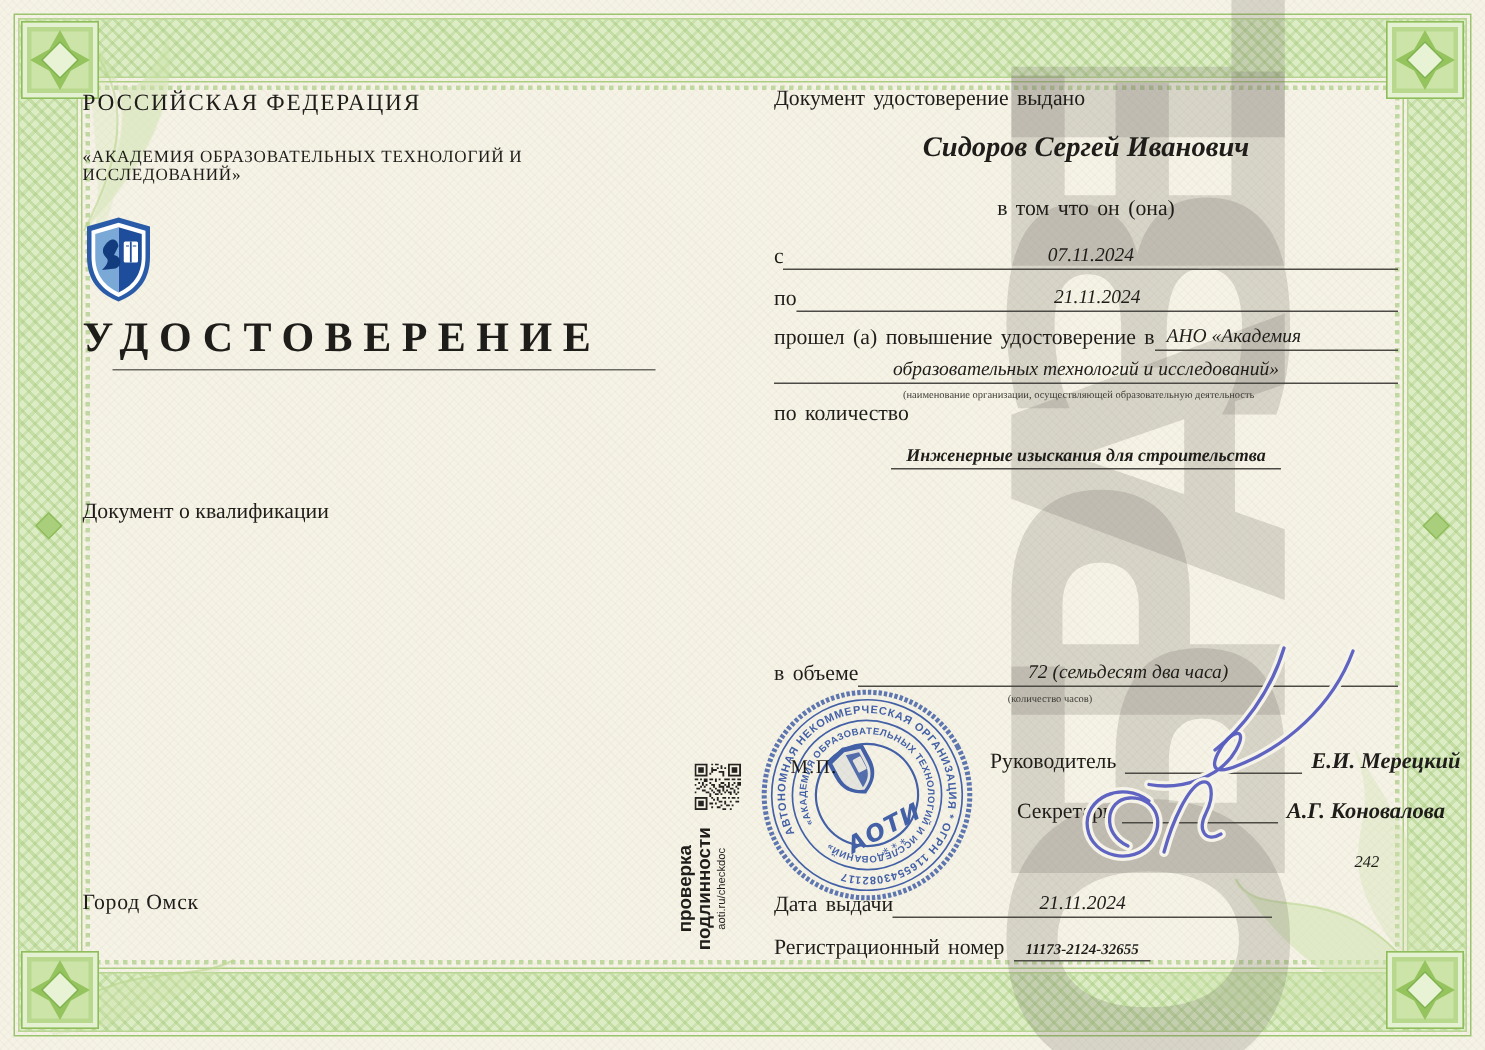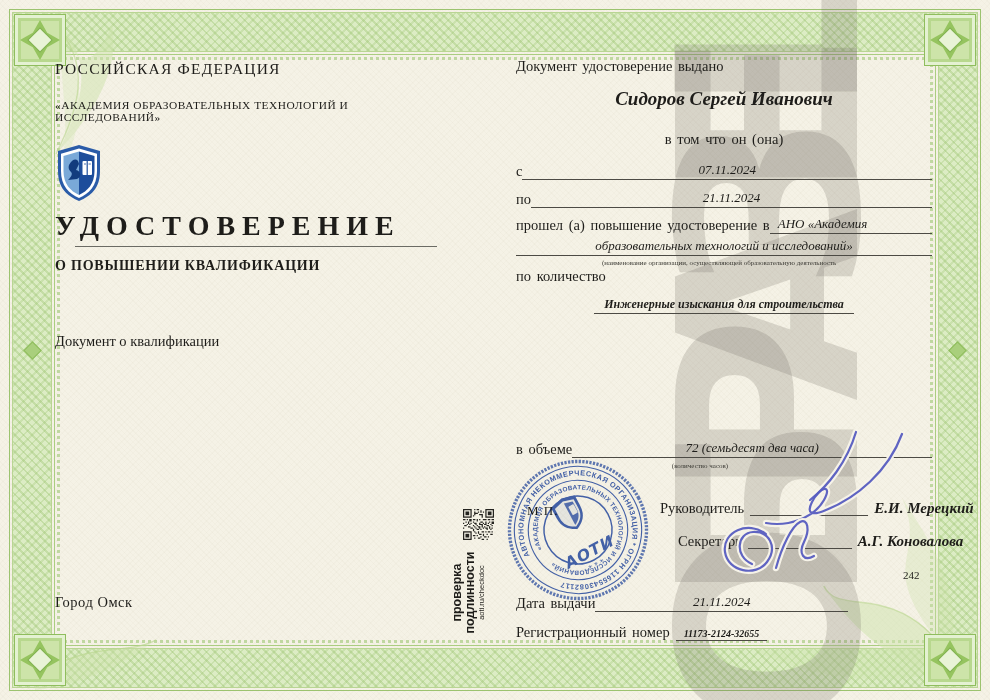--- a/index.html
+++ b/index.html
@@ -69,21 +69,21 @@
   .program span{display:inline-block;border-bottom:1px solid #4c4a44;
     font-weight:bold;font-style:italic;font-size:12px;padding:0 10px 1px 10px;}
   .r-volume{top:440px;}
   .cap-vol{left:600px;top:462px;width:200px;text-align:center;}
   .mp{position:absolute;left:527px;top:503px;font-size:13px;letter-spacing:1px;z-index:3;}
   .sig-row{position:absolute;display:flex;align-items:flex-end;z-index:3;}
   .sig-row .line{border-bottom:1px solid #4c4a44;margin:0 6px 1px 6px;}
   .sig-name{font-weight:bold;font-style:italic;font-size:15px;white-space:nowrap;}
   .head-row{left:660px;top:500px;} .head-row .line{width:118px;}
   .sec-row{left:678px;top:533px;} .sec-row .line{width:104px;}
-  .form-no{position:absolute;left:903px;top:569px;font-size:11px;z-index:3;}
+  .form-no{position:absolute;left:903px;top:569px;font-size:11px;z-index:3;font-style:italic;}
   .r-date{top:594px;width:332px;}
   .r-reg{top:624px;}
   .reg-fill{border-bottom:1px solid #4c4a44;font-weight:bold;font-style:italic;
     font-size:10px;padding:0 8px 1px 8px;margin-left:6px;white-space:nowrap;}
   
   .qr{position:absolute;left:463px;top:509px;width:31px;height:31px;z-index:3;}
   .verify{position:absolute;left:433px;top:565px;width:90px;height:55px;z-index:3;
     transform:rotate(-90deg);text-align:center;line-height:1.05;}
   .verify .v1{font-family:"Liberation Sans","DejaVu Sans",sans-serif;font-weight:bold;font-size:12.5px;}
   .verify .v2{font-family:"Liberation Sans","DejaVu Sans",sans-serif;font-size:7.5px;margin-top:1px;}
@@ -142,21 +142,20 @@
       <path d="M14,21 c4,-7 9,-7 10,-1 l-3,6 c5,1 6,7 1,9 l-9,1 c3,-3 5,-6 3,-8 c-2,-2 -3,-4 -2,-7 Z" fill="#123c7e"></path>
       <rect x="27.5" y="17" width="9.5" height="14" rx="1" fill="#ffffff"></rect>
       <line x1="32.2" y1="17" x2="32.2" y2="31" stroke="#1d4d9b" stroke-width="1.2"></line>
       <line x1="29" y1="20" x2="31" y2="20" stroke="#1d4d9b" stroke-width=".8"></line>
       <line x1="33.5" y1="20" x2="35.8" y2="20" stroke="#1d4d9b" stroke-width=".8"></line>
     </svg>
   </div>
 
   <div class="lc doc-title">УДОСТОВЕРЕНИЕ</div>
   <div class="title-rule"></div>
-  <div class="lc doc-subtitle">О ПОВЫШЕНИИ КВАЛИФИКАЦИИ</div>
   <div class="lc doc-type">Документ о квалификации</div>
   <div class="lc city">Город Омск</div>
 
   <div class="row issued">
       <span class="lbl">Документ удостоверение выдано</span>
     </div>
 
   <div class="recipient">Сидоров Сергей Иванович</div>
 
   <div class="row clause">

